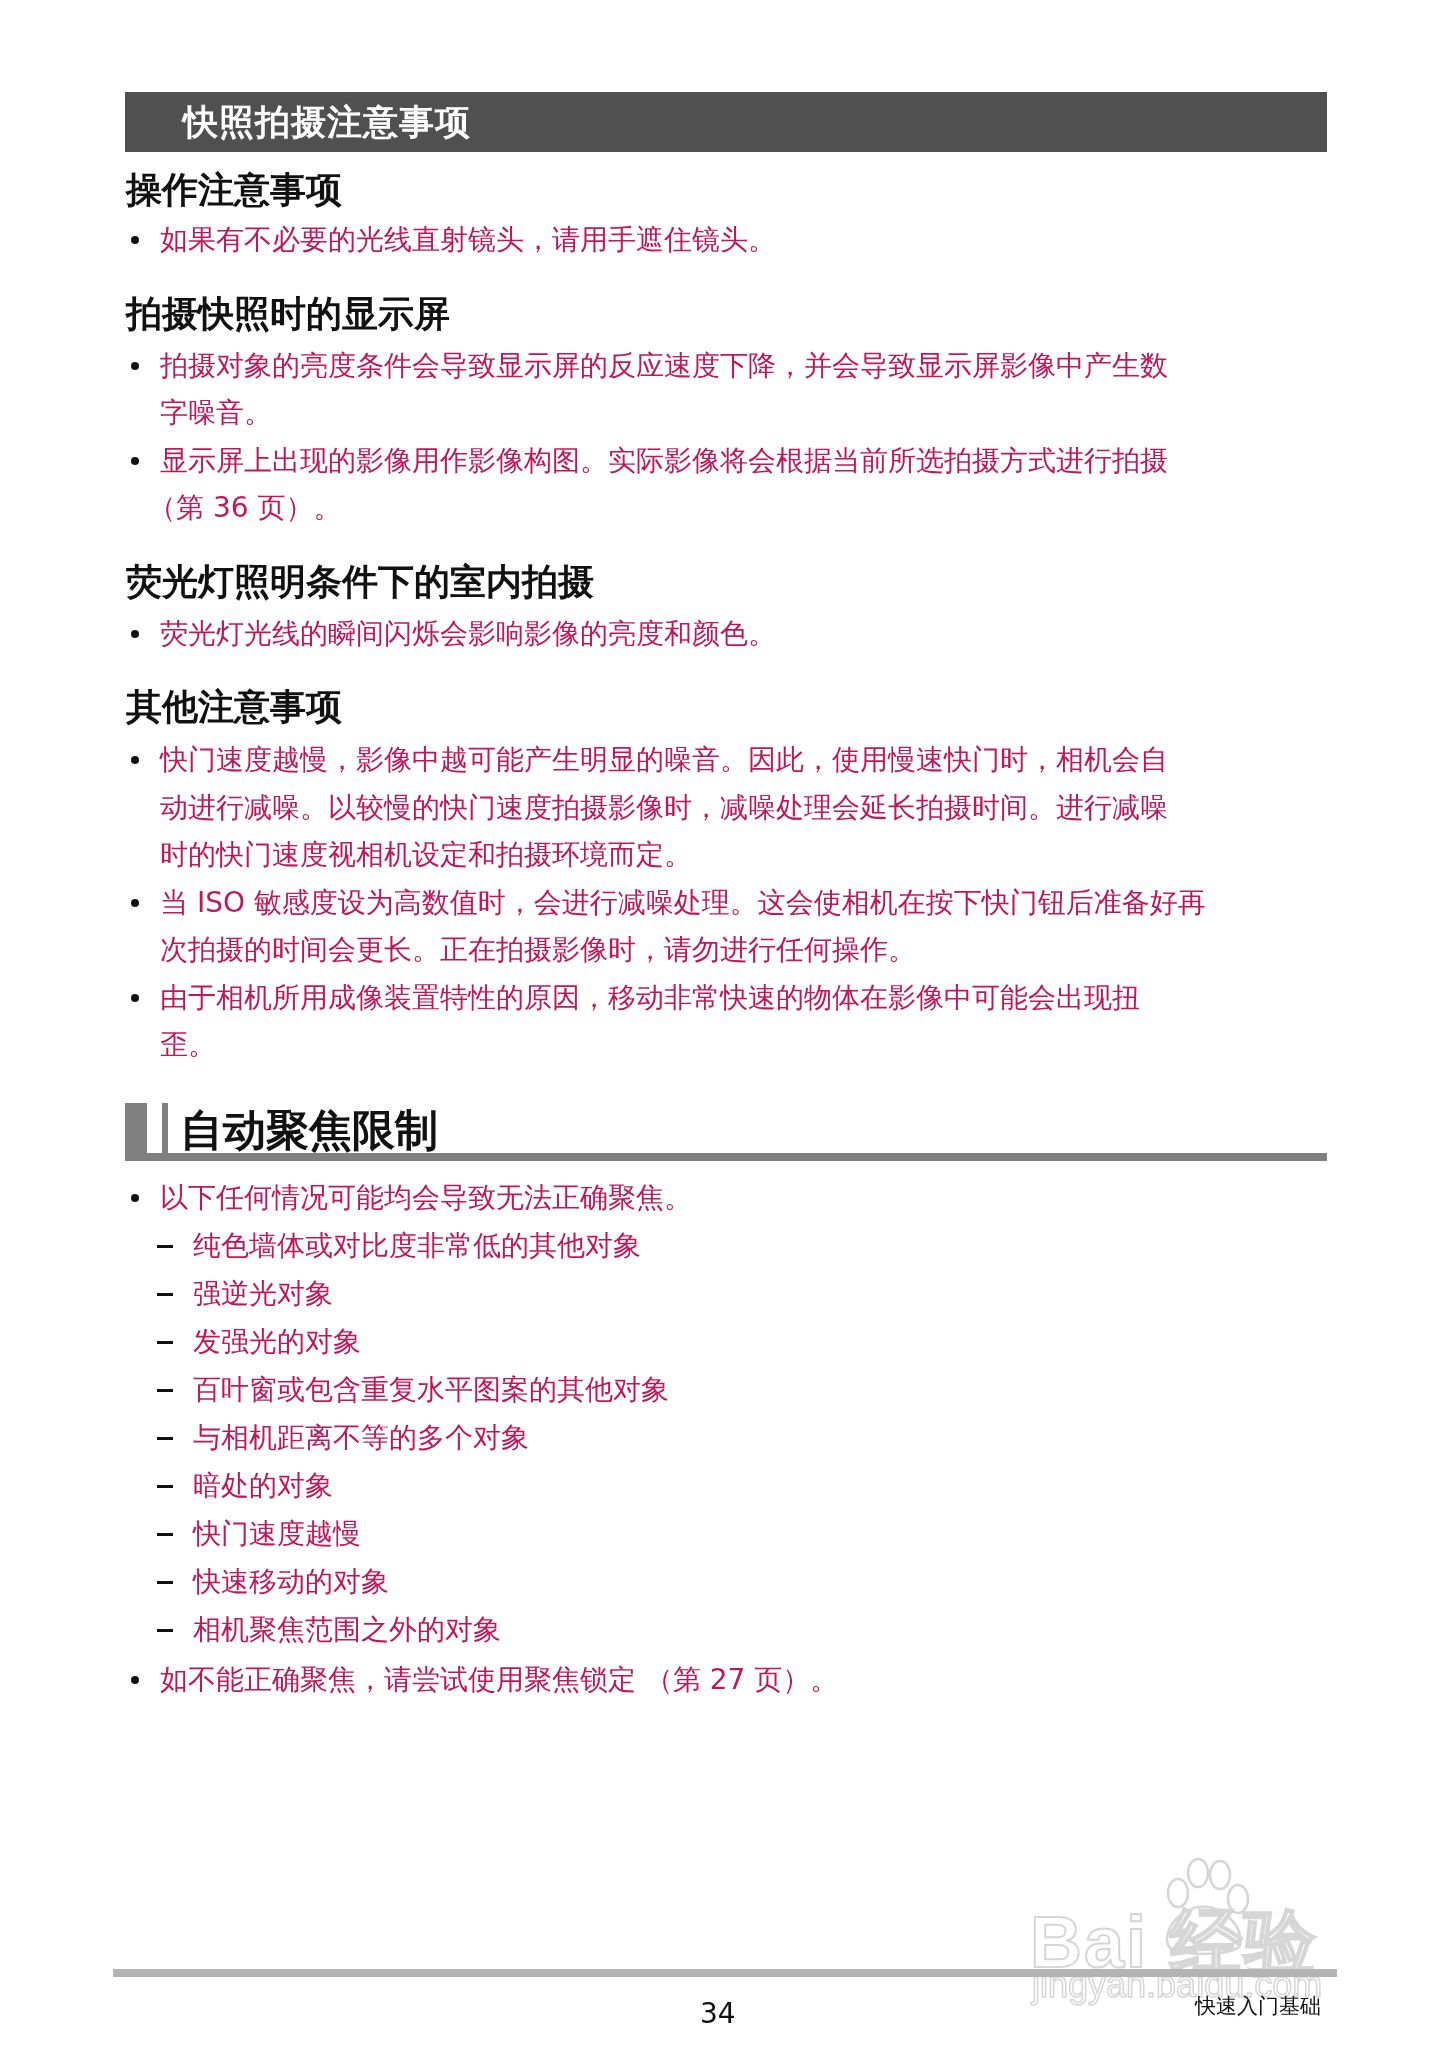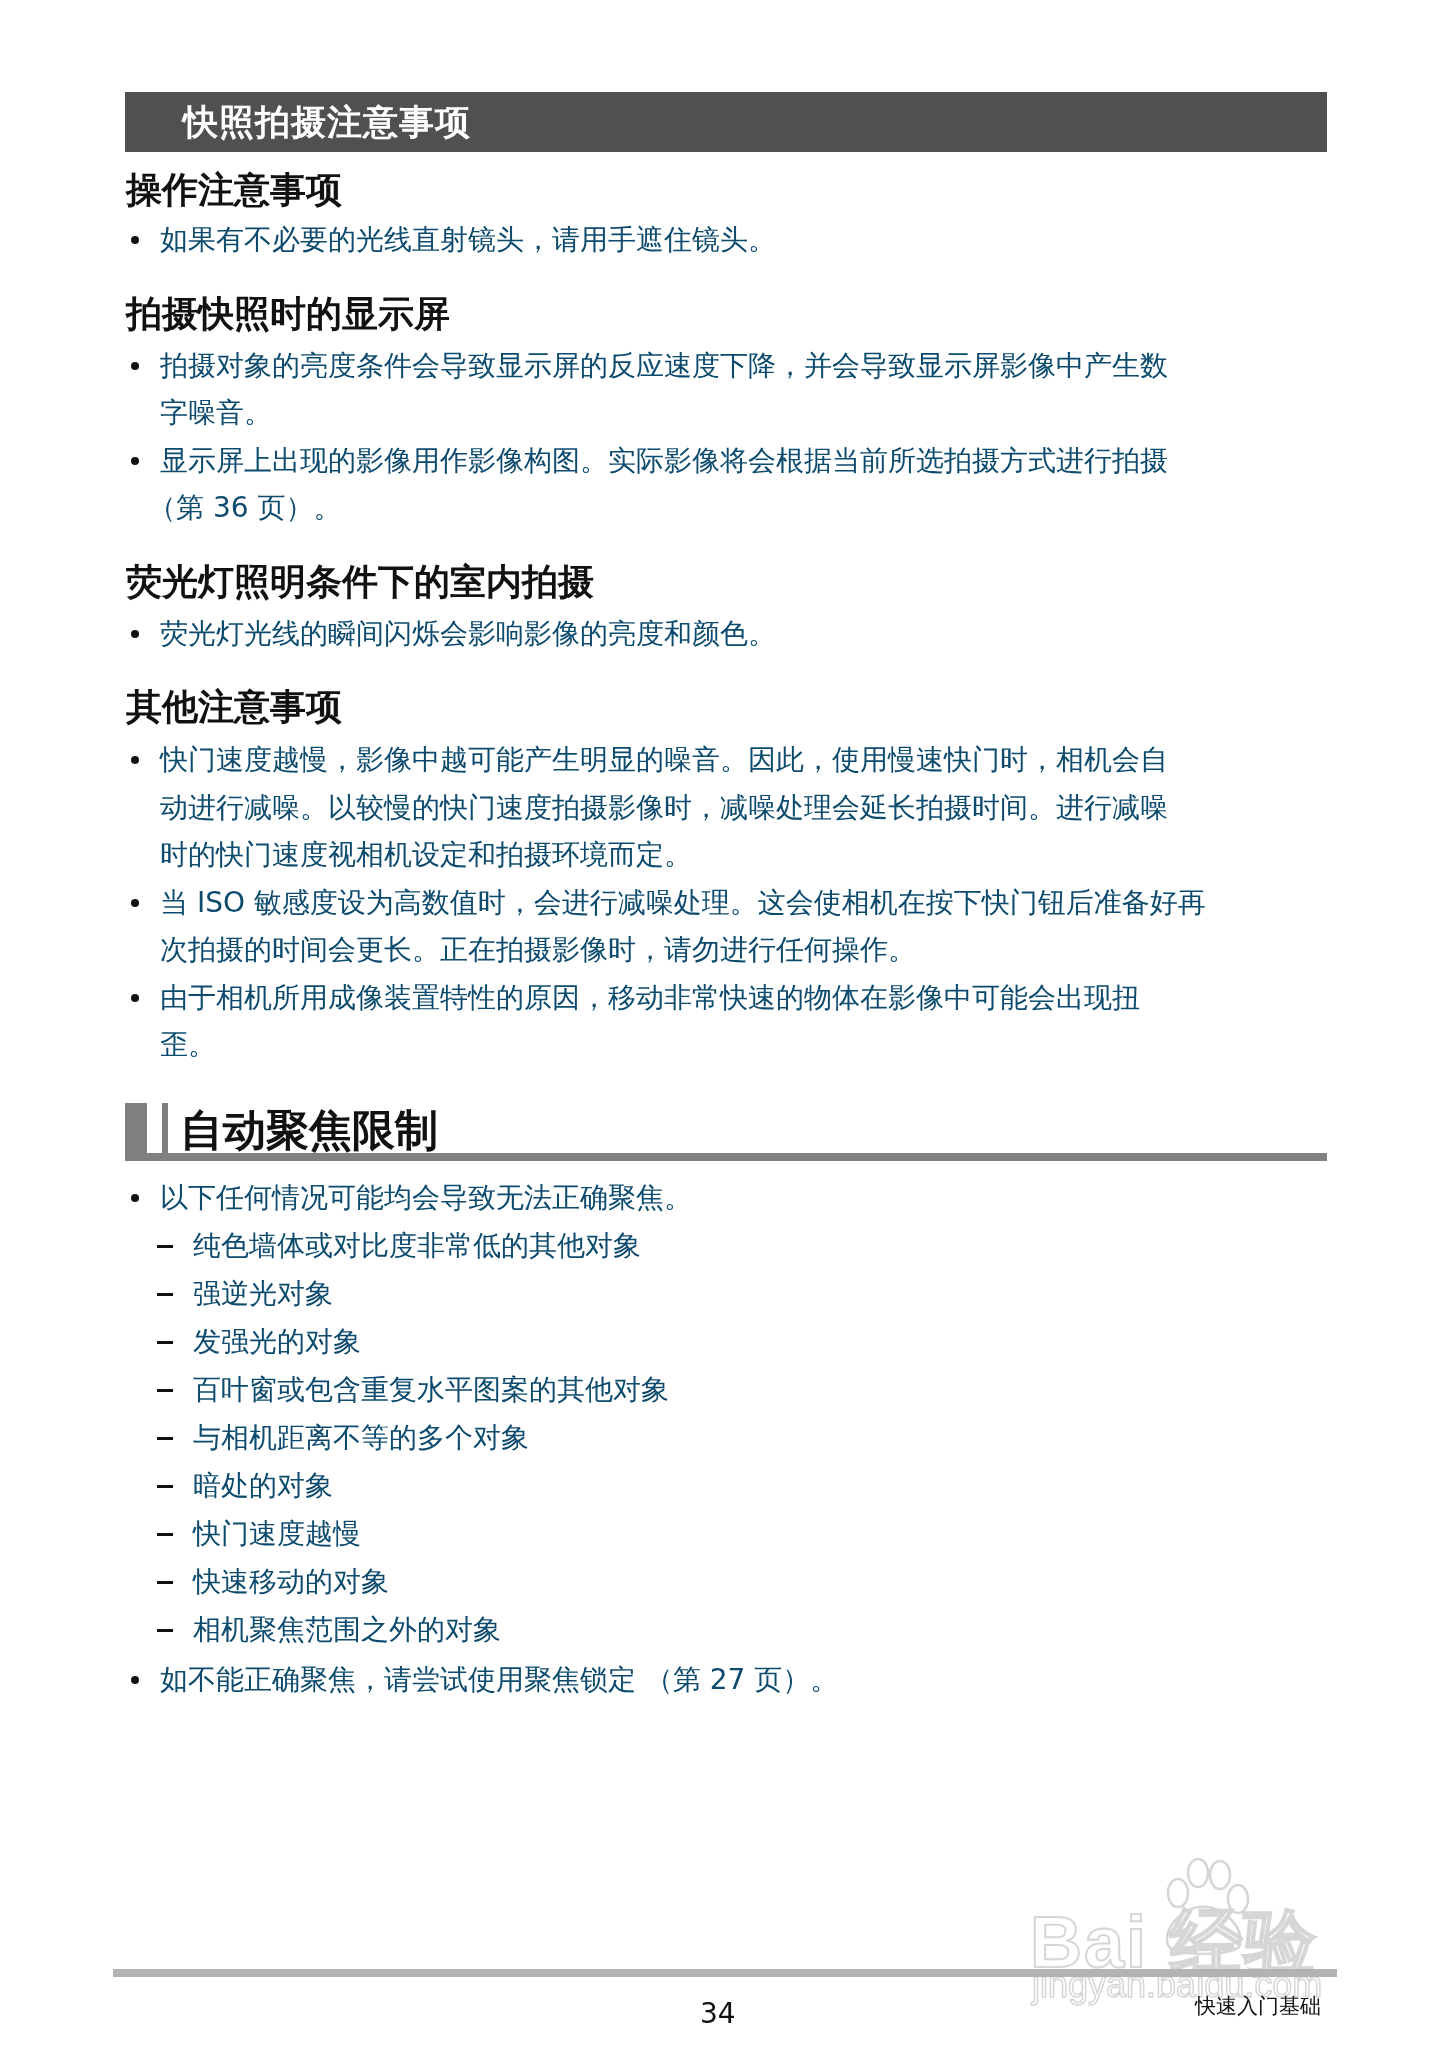--- a/index.html
+++ b/index.html
@@ -17,21 +17,21 @@
     position: absolute; left: 14px; top: 0; height: 60px; line-height: 60px;
     color: #ffffff; font-weight: bold; font-size: 35px; letter-spacing: 1px;
     white-space: nowrap;
     margin-left: 44px;
   }
   .subhead {
     left: 126px; font-weight: bold; font-size: 36px; line-height: 40px;
     height: 40px; white-space: nowrap; color: #111;
   }
   .line {
-    font-size: 28px; line-height: 40px; height: 40px; white-space: nowrap; color: #0c4a6e;
+    font-size: 28px; line-height: 40px; height: 40px; white-space: nowrap; color: #be185d;
   }
   .bullet-dot {
     left: 131px; width: 8px; height: 8px; border-radius: 50%; background: #111;
   }
   .dash {
     left: 157px; width: 16px; height: 3px; background: #111;
   }
   .sec2-rule { left: 125px; top: 1153px; width: 1202px; height: 8px; background: #808080; }
   .sec2-block-thick { left: 125px; top: 1103px; width: 22px; height: 58px; background: #808080; }
   .sec2-block-thin { left: 162px; top: 1103px; width: 6px; height: 58px; background: #808080; }

